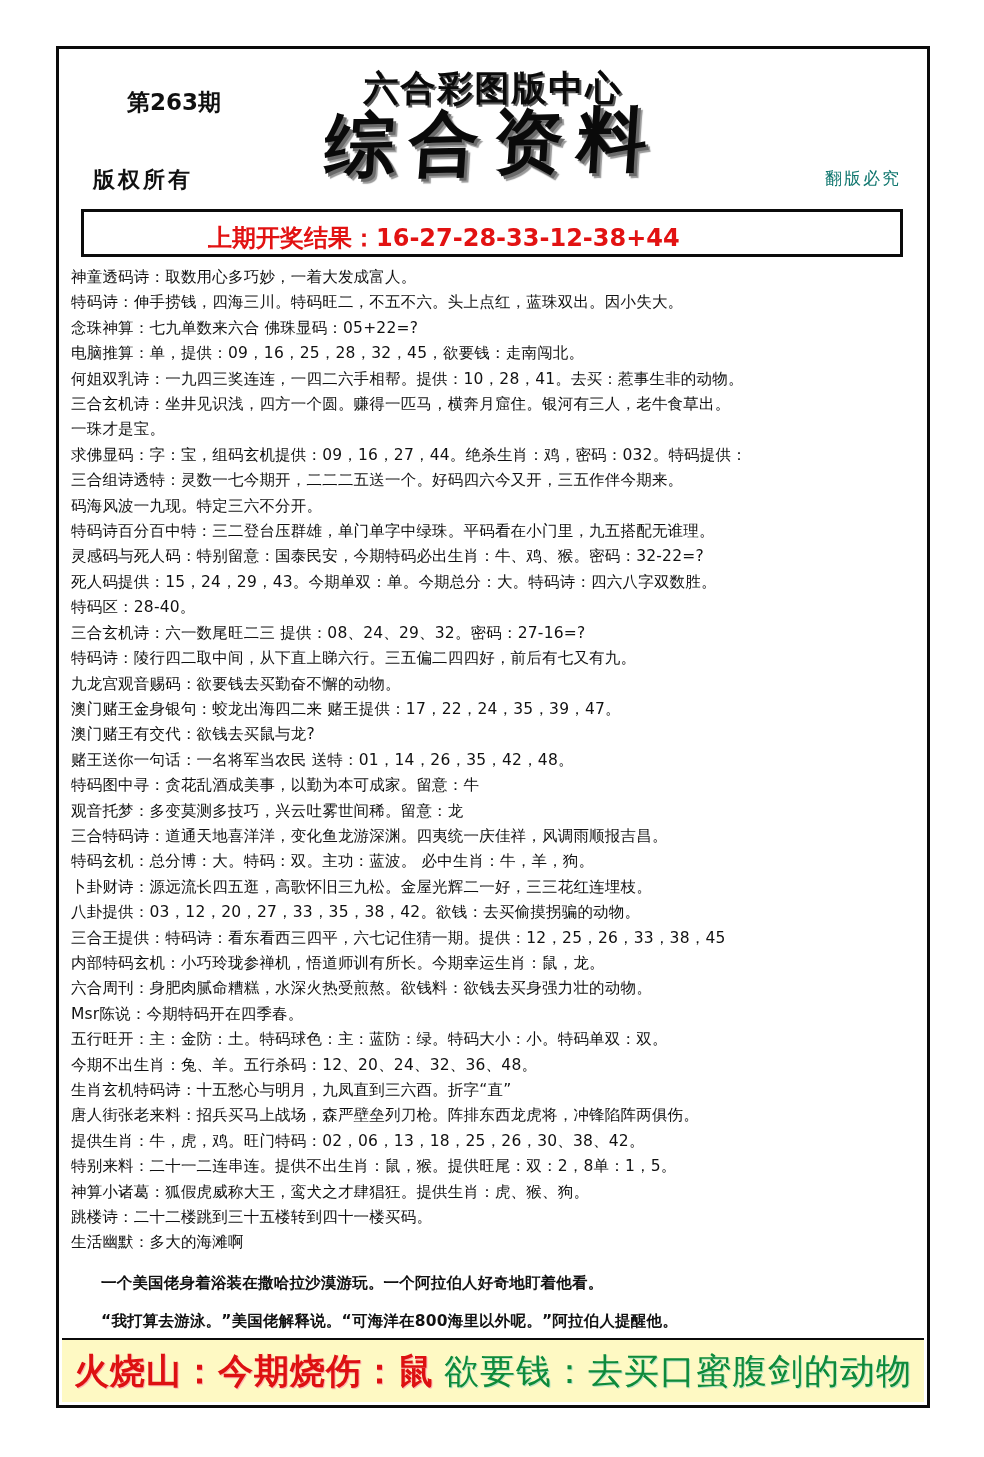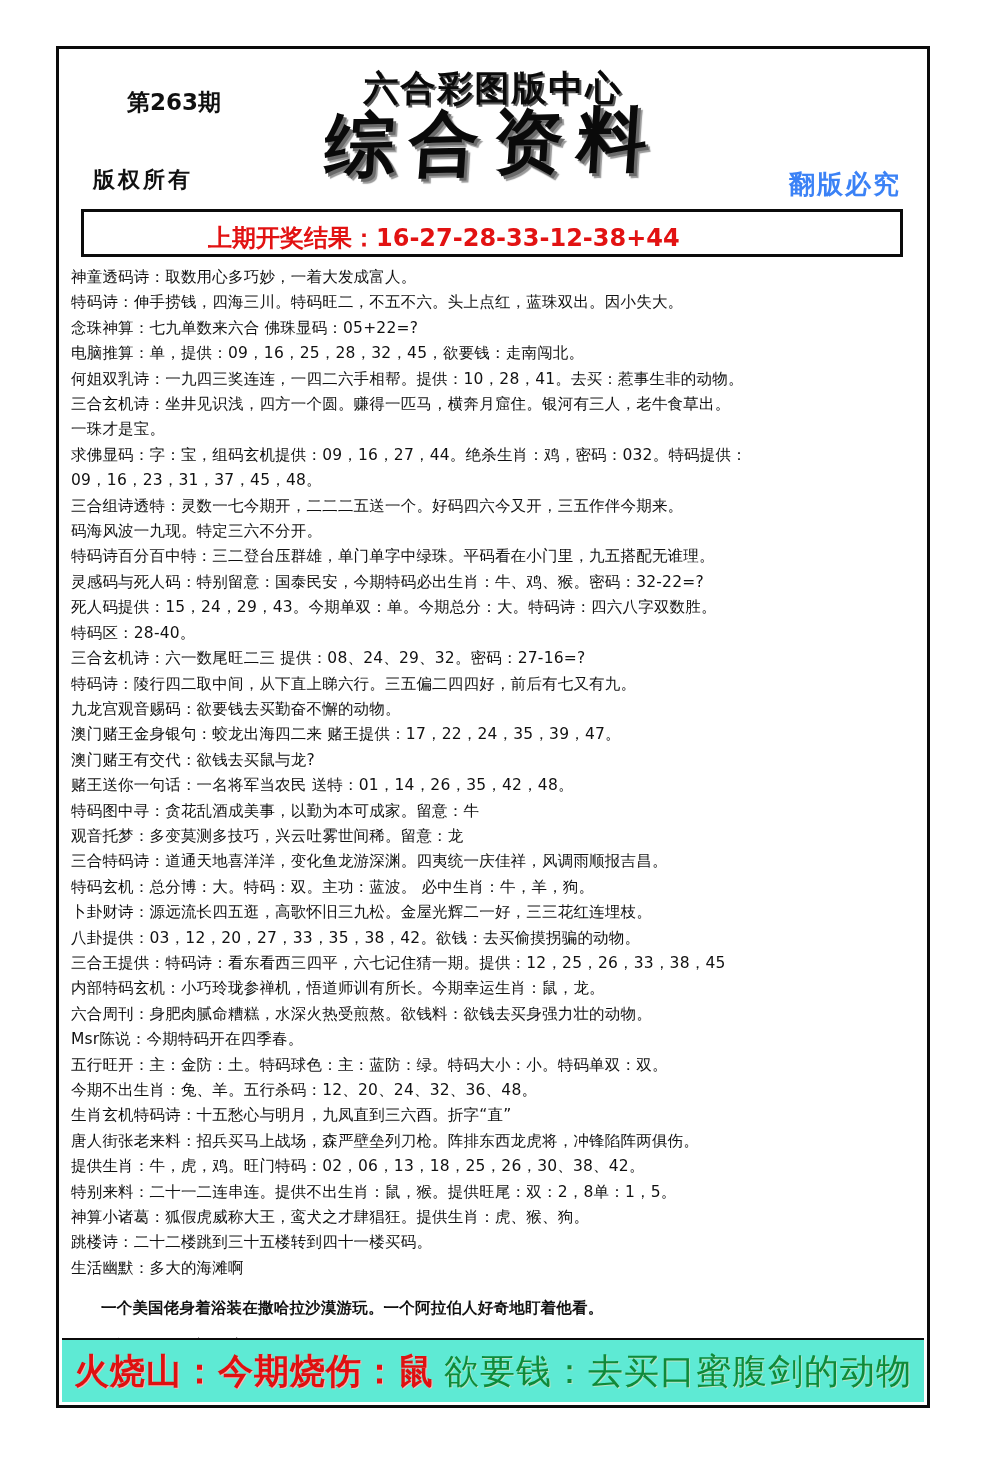--- a/index.html
+++ b/index.html
@@ -58,23 +58,23 @@
     font-size: 22px;
     font-weight: bold;
     color: #111;
     letter-spacing: 3px;
   }
 
   .copyright-right {
     position: absolute;
     right: 26px;
     top: 118px;
-    font-size: 26px;
-    font-weight: bold;
-    color: #3b82f6;
+    font-size: 17px;
+    font-weight: normal;
+    color: #0f766e;
     letter-spacing: 2px;
   }
 
   .brand-top {
     position: absolute;
     left: 0;
     right: 0;
     top: 16px;
     text-align: center;
     font-size: 35px;
@@ -156,21 +156,21 @@
     height: 8px;
   }
 
   
   #banner {
     position: absolute;
     left: 3px;
     right: 3px;
     bottom: 3px;
     height: 62px;
-    background: #5eead4;
+    background: #fef9c3;
     border-top: 2px solid #0b0b0b;
     display: flex;
     align-items: center;
     justify-content: center;
     overflow: hidden;
   }
   .banner-red {
     font-size: 35px;
     font-weight: bold;
     color: #dd1111;
@@ -210,21 +210,20 @@
 
     <div id="body-lines">
         <div class="line">神童透码诗：取数用心多巧妙，一着大发成富人。</div>
         <div class="line">特码诗：伸手捞钱，四海三川。特码旺二，不五不六。头上点红，蓝珠双出。因小失大。</div>
         <div class="line">念珠神算：七九单数来六合 佛珠显码：05+22=?</div>
         <div class="line">电脑推算：单，提供：09，16，25，28，32，45，欲要钱：走南闯北。</div>
         <div class="line">何姐双乳诗：一九四三奖连连，一四二六手相帮。提供：10，28，41。去买：惹事生非的动物。</div>
         <div class="line">三合玄机诗：坐井见识浅，四方一个圆。赚得一匹马，横奔月窟住。银河有三人，老牛食草出。</div>
         <div class="line">一珠才是宝。</div>
         <div class="line">求佛显码：字：宝，组码玄机提供：09，16，27，44。绝杀生肖：鸡，密码：032。特码提供：</div>
-        <div class="line">09，16，23，31，37，45，48。</div>
         <div class="line">三合组诗透特：灵数一七今期开，二二二五送一个。好码四六今又开，三五作伴今期来。</div>
         <div class="line">码海风波一九现。特定三六不分开。</div>
         <div class="line">特码诗百分百中特：三二登台压群雄，单门单字中绿珠。平码看在小门里，九五搭配无谁理。</div>
         <div class="line">灵感码与死人码：特别留意：国泰民安，今期特码必出生肖：牛、鸡、猴。密码：32-22=?</div>
         <div class="line">死人码提供：15，24，29，43。今期单双：单。今期总分：大。特码诗：四六八字双数胜。</div>
         <div class="line">特码区：28-40。</div>
         <div class="line">三合玄机诗：六一数尾旺二三 提供：08、24、29、32。密码：27-16=?</div>
         <div class="line">特码诗：陵行四二取中间，从下直上睇六行。三五偏二四四好，前后有七又有九。</div>
         <div class="line">九龙宫观音赐码：欲要钱去买勤奋不懈的动物。</div>
         <div class="line">澳门赌王金身银句：蛟龙出海四二来 赌王提供：17，22，24，35，39，47。</div>

